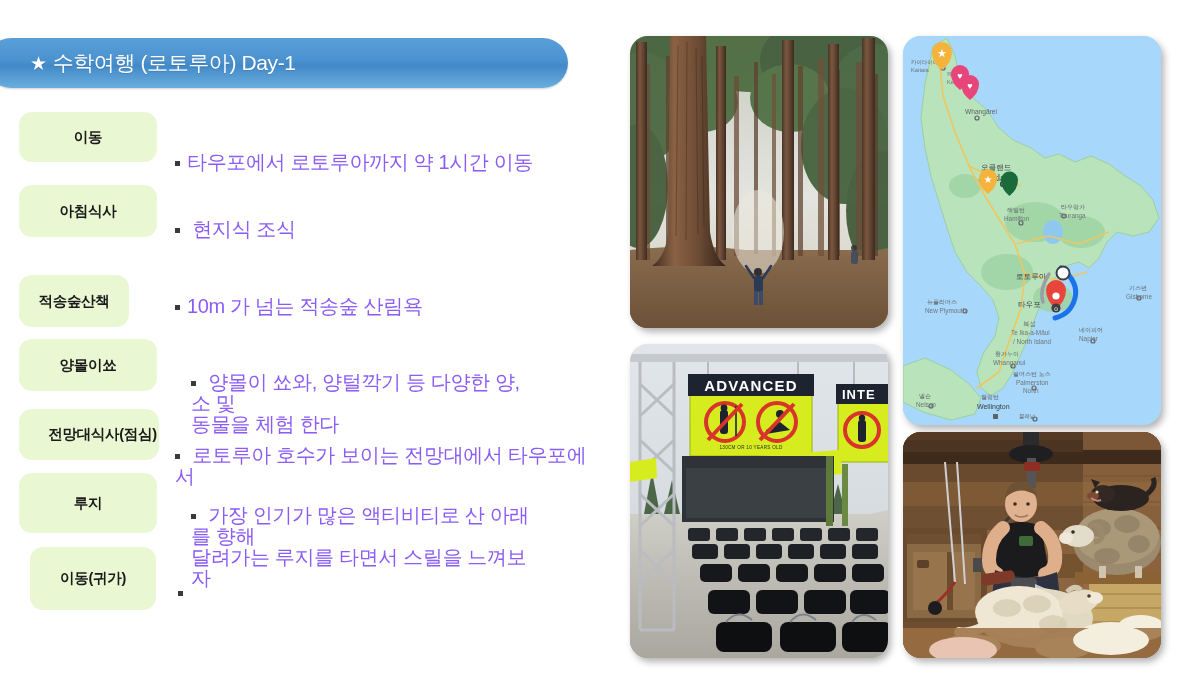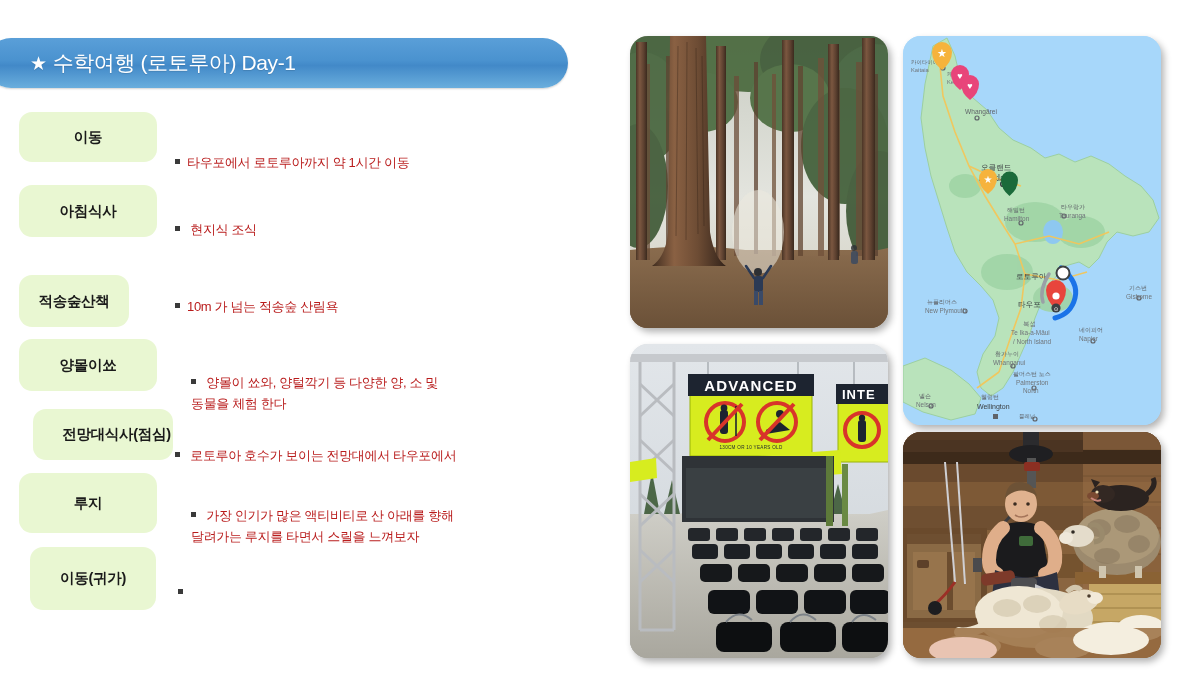--- a/index.html
+++ b/index.html
@@ -52,22 +52,22 @@
     justify-content: center;
     color: #1a1a1a;
     font-weight: bold;
     font-size: 14.5px;
     letter-spacing: -0.3px;
     white-space: nowrap;
   }
 
   .desc {
     position: absolute;
-    color: #b91c1c;
-    font-size: 13px;
+    color: #8b5cf6;
+    font-size: 20px;
     line-height: 21px;
     letter-spacing: -0.35px;
     white-space: pre-line;
   }
   .bullet {
     display: inline-block;
     width: 5px; height: 5px;
     background: #3a3a3a;
     margin-right: 7px;
     vertical-align: 3px;
@@ -140,21 +140,21 @@
       <div class="chip" style="left:19px; top:339px; width:138px; height:52px;text-align:center;">
         <span>양몰이쑈</span>
       </div>
       <div class="desc desc-ind" style="left:175px; top:351px; width:330px;">
         <span class="bullet"></span><span> 양몰이 쑈와, 양털깍기 등 다양한 양, 소 및
 동물을 체험 한다</span>
       </div>
     </div>
 
     <div class="row">
-      <div class="chip" style="left:33px; top:409px; width:140px; height:51px;padding-left:27px;">
+      <div class="chip" style="left:19px; top:409px; width:140px; height:51px;padding-left:27px;">
         <span>전망대식사(점심)</span>
       </div>
       <div class="desc" style="left:175px; top:424px; width:430px;">
         <span class="bullet"></span><span> 로토루아 호수가 보이는 전망대에서 타우포에서</span>
       </div>
     </div>
 
     <div class="row">
       <div class="chip" style="left:19px; top:473px; width:138px; height:60px;">
         <span>루지</span>

